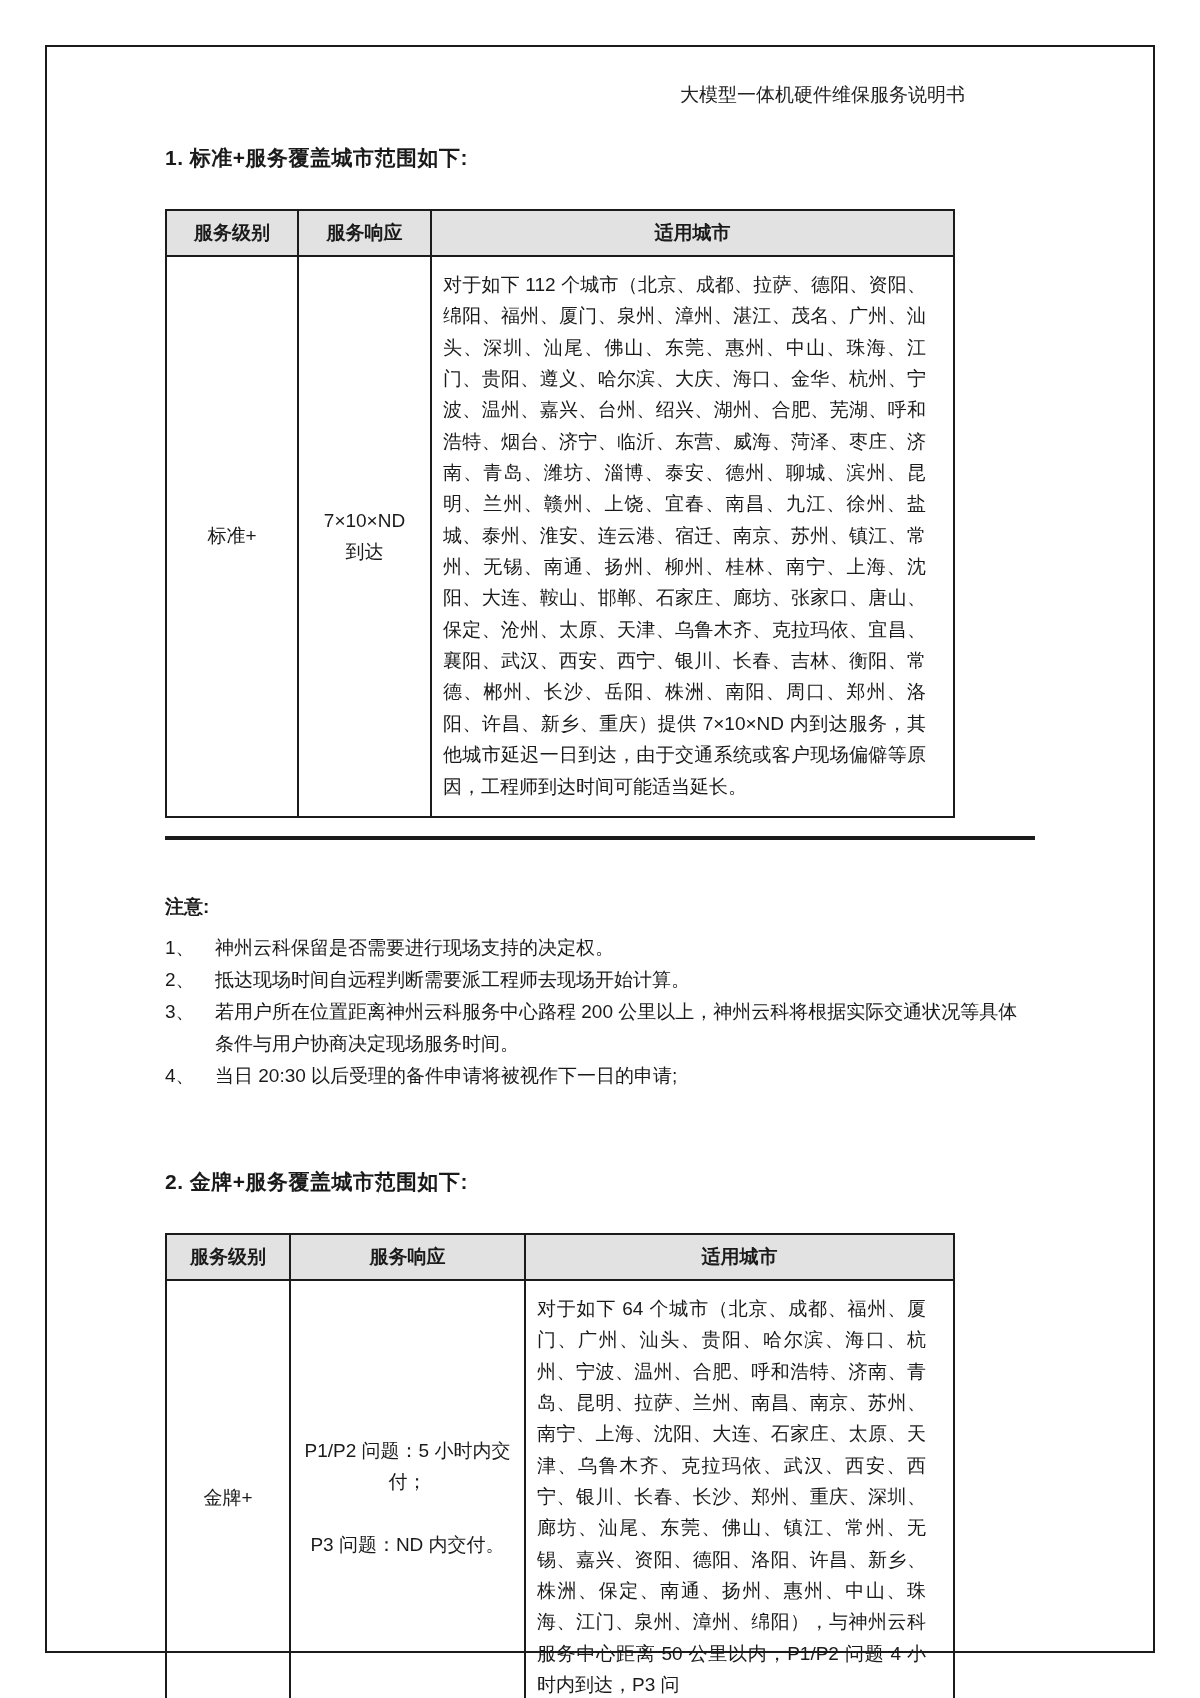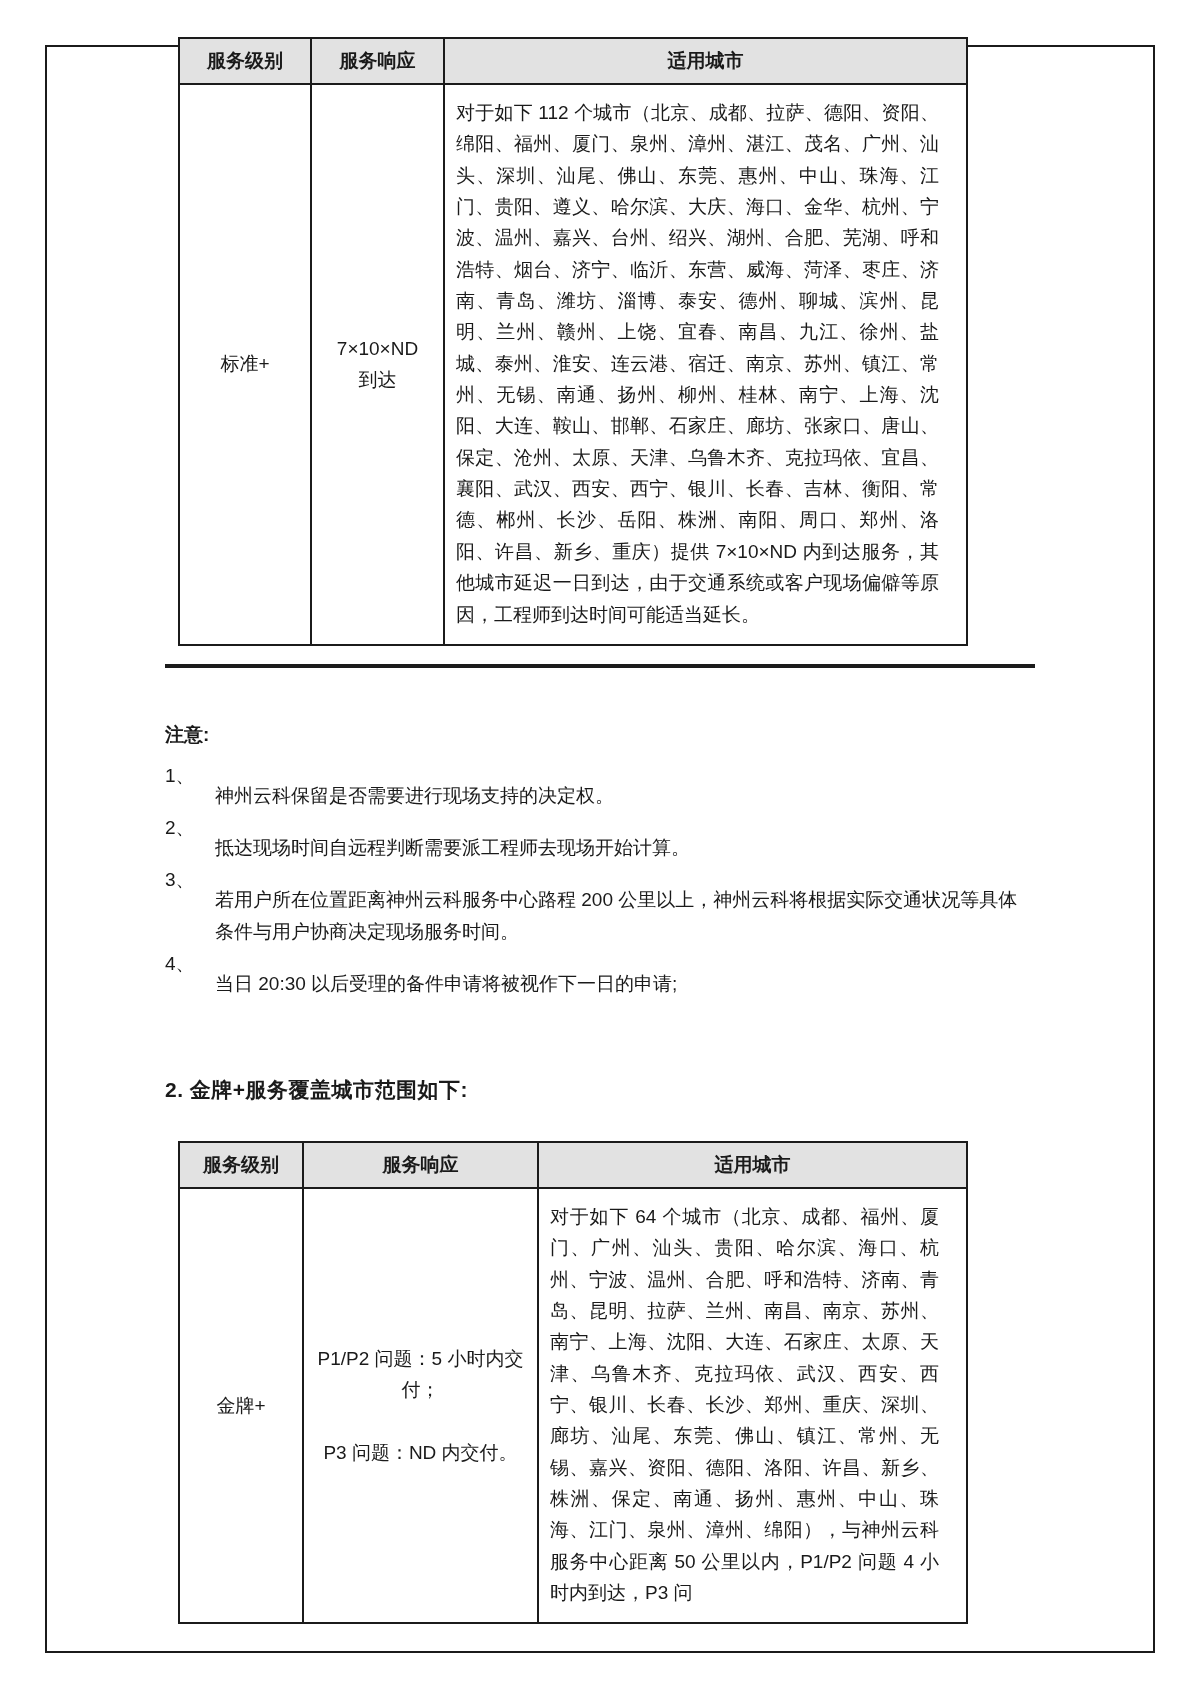--- a/index.html
+++ b/index.html
@@ -38,21 +38,20 @@
   }
   .sec-heading {
     font-size: 21px;
     font-weight: bold;
     letter-spacing: 0.5px;
   }
   .sec-heading.first { margin-top: 36px; }
   .sec-heading.second { margin-top: 76px; }
   table.svc {
     margin-top: 37px;
-    margin-left: 13px;
     width: 788px;
     border-collapse: collapse;
     table-layout: fixed;
   }
   table.svc th, table.svc td {
     border: 2px solid #1b1b1b;
     font-size: 19px;
   }
   table.svc th {
     background: #e2e2e2;
@@ -95,31 +94,33 @@
   .notes { margin-top: 12px; }
   .note-item {
     display: flex;
     font-size: 19px;
     line-height: 32px;
   }
   .note-num {
     width: 50px;
     flex: 0 0 50px;
   }
-  .note-text { flex: 1; margin-top: 20px; }
+  .note-text { flex: 1; }
 </style>
 </head>
 <body>
 
 <div class="page-frame"></div>
 
 <div class="content">
 
+  <div class="doc-header">大模型一体机硬件维保服务说明书</div>
 
 
+  <div class="sec-heading first">1. 标准+服务覆盖城市范围如下:</div>
 
   <table class="svc">
     <colgroup>
       <col class="t1-c1">
         <col class="t1-c2">
         <col class="t1-c3">
     </colgroup>
     <thead>
       <tr>
         <th>服务级别</th>

